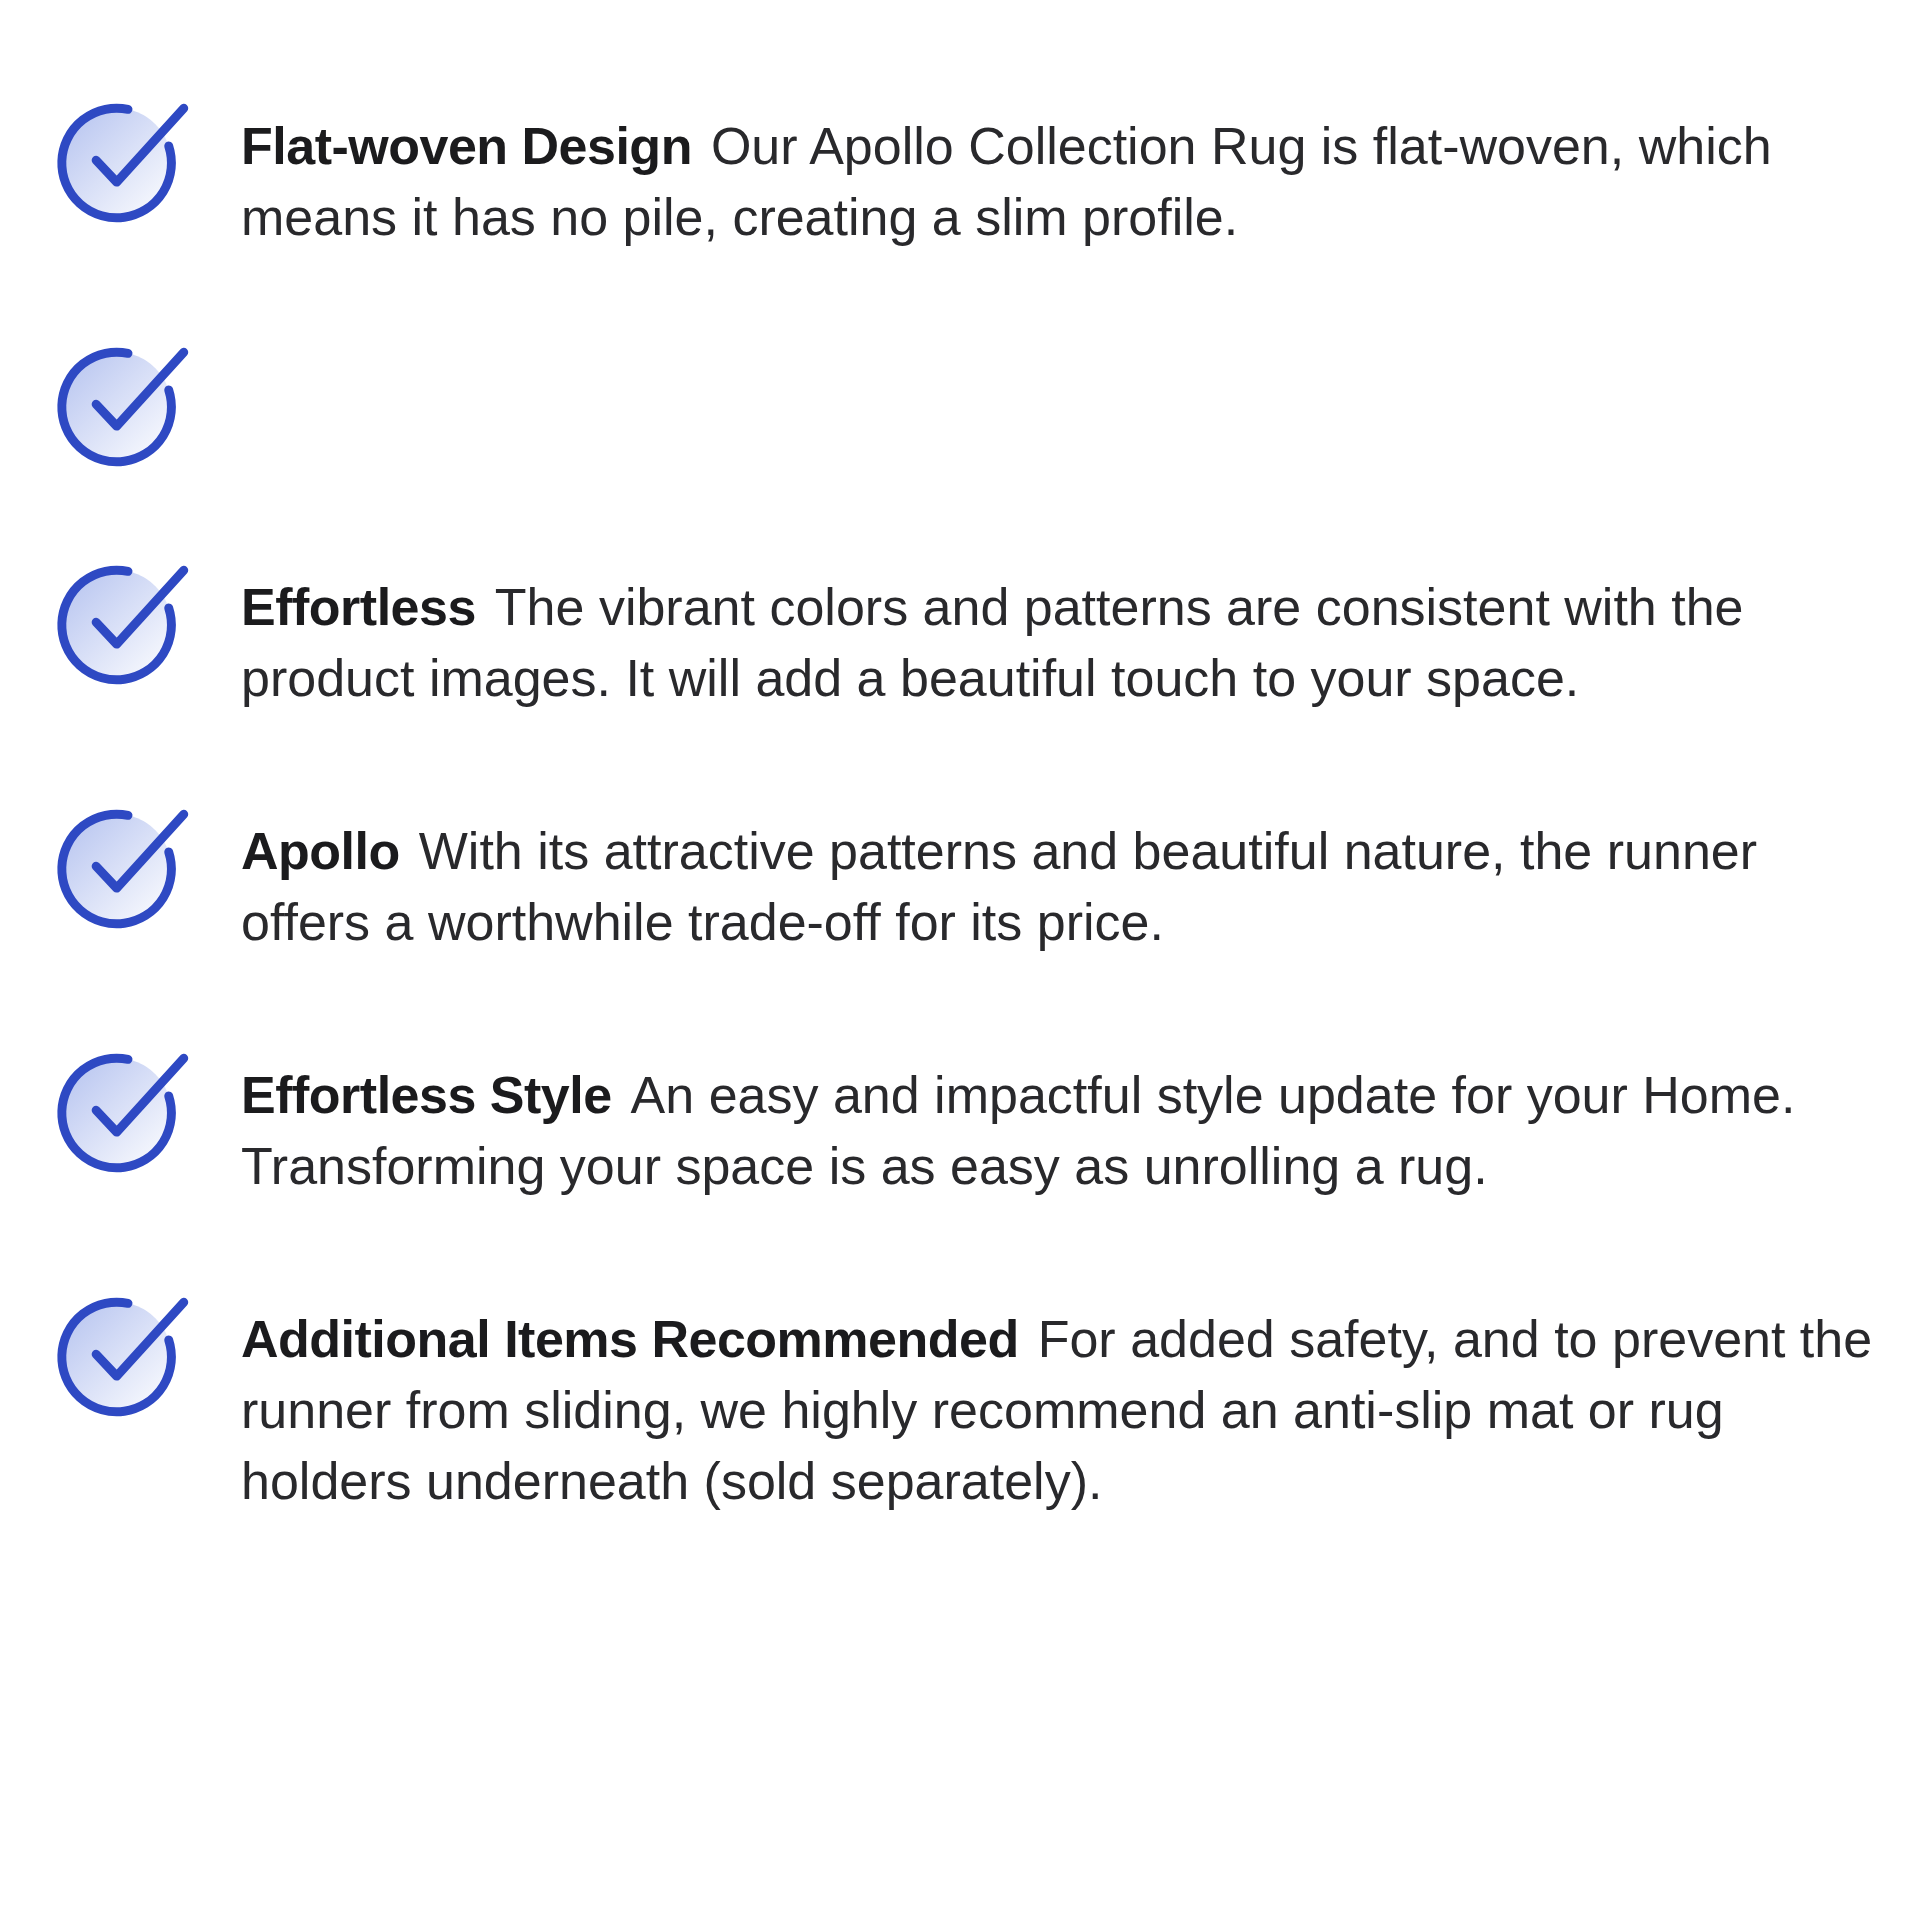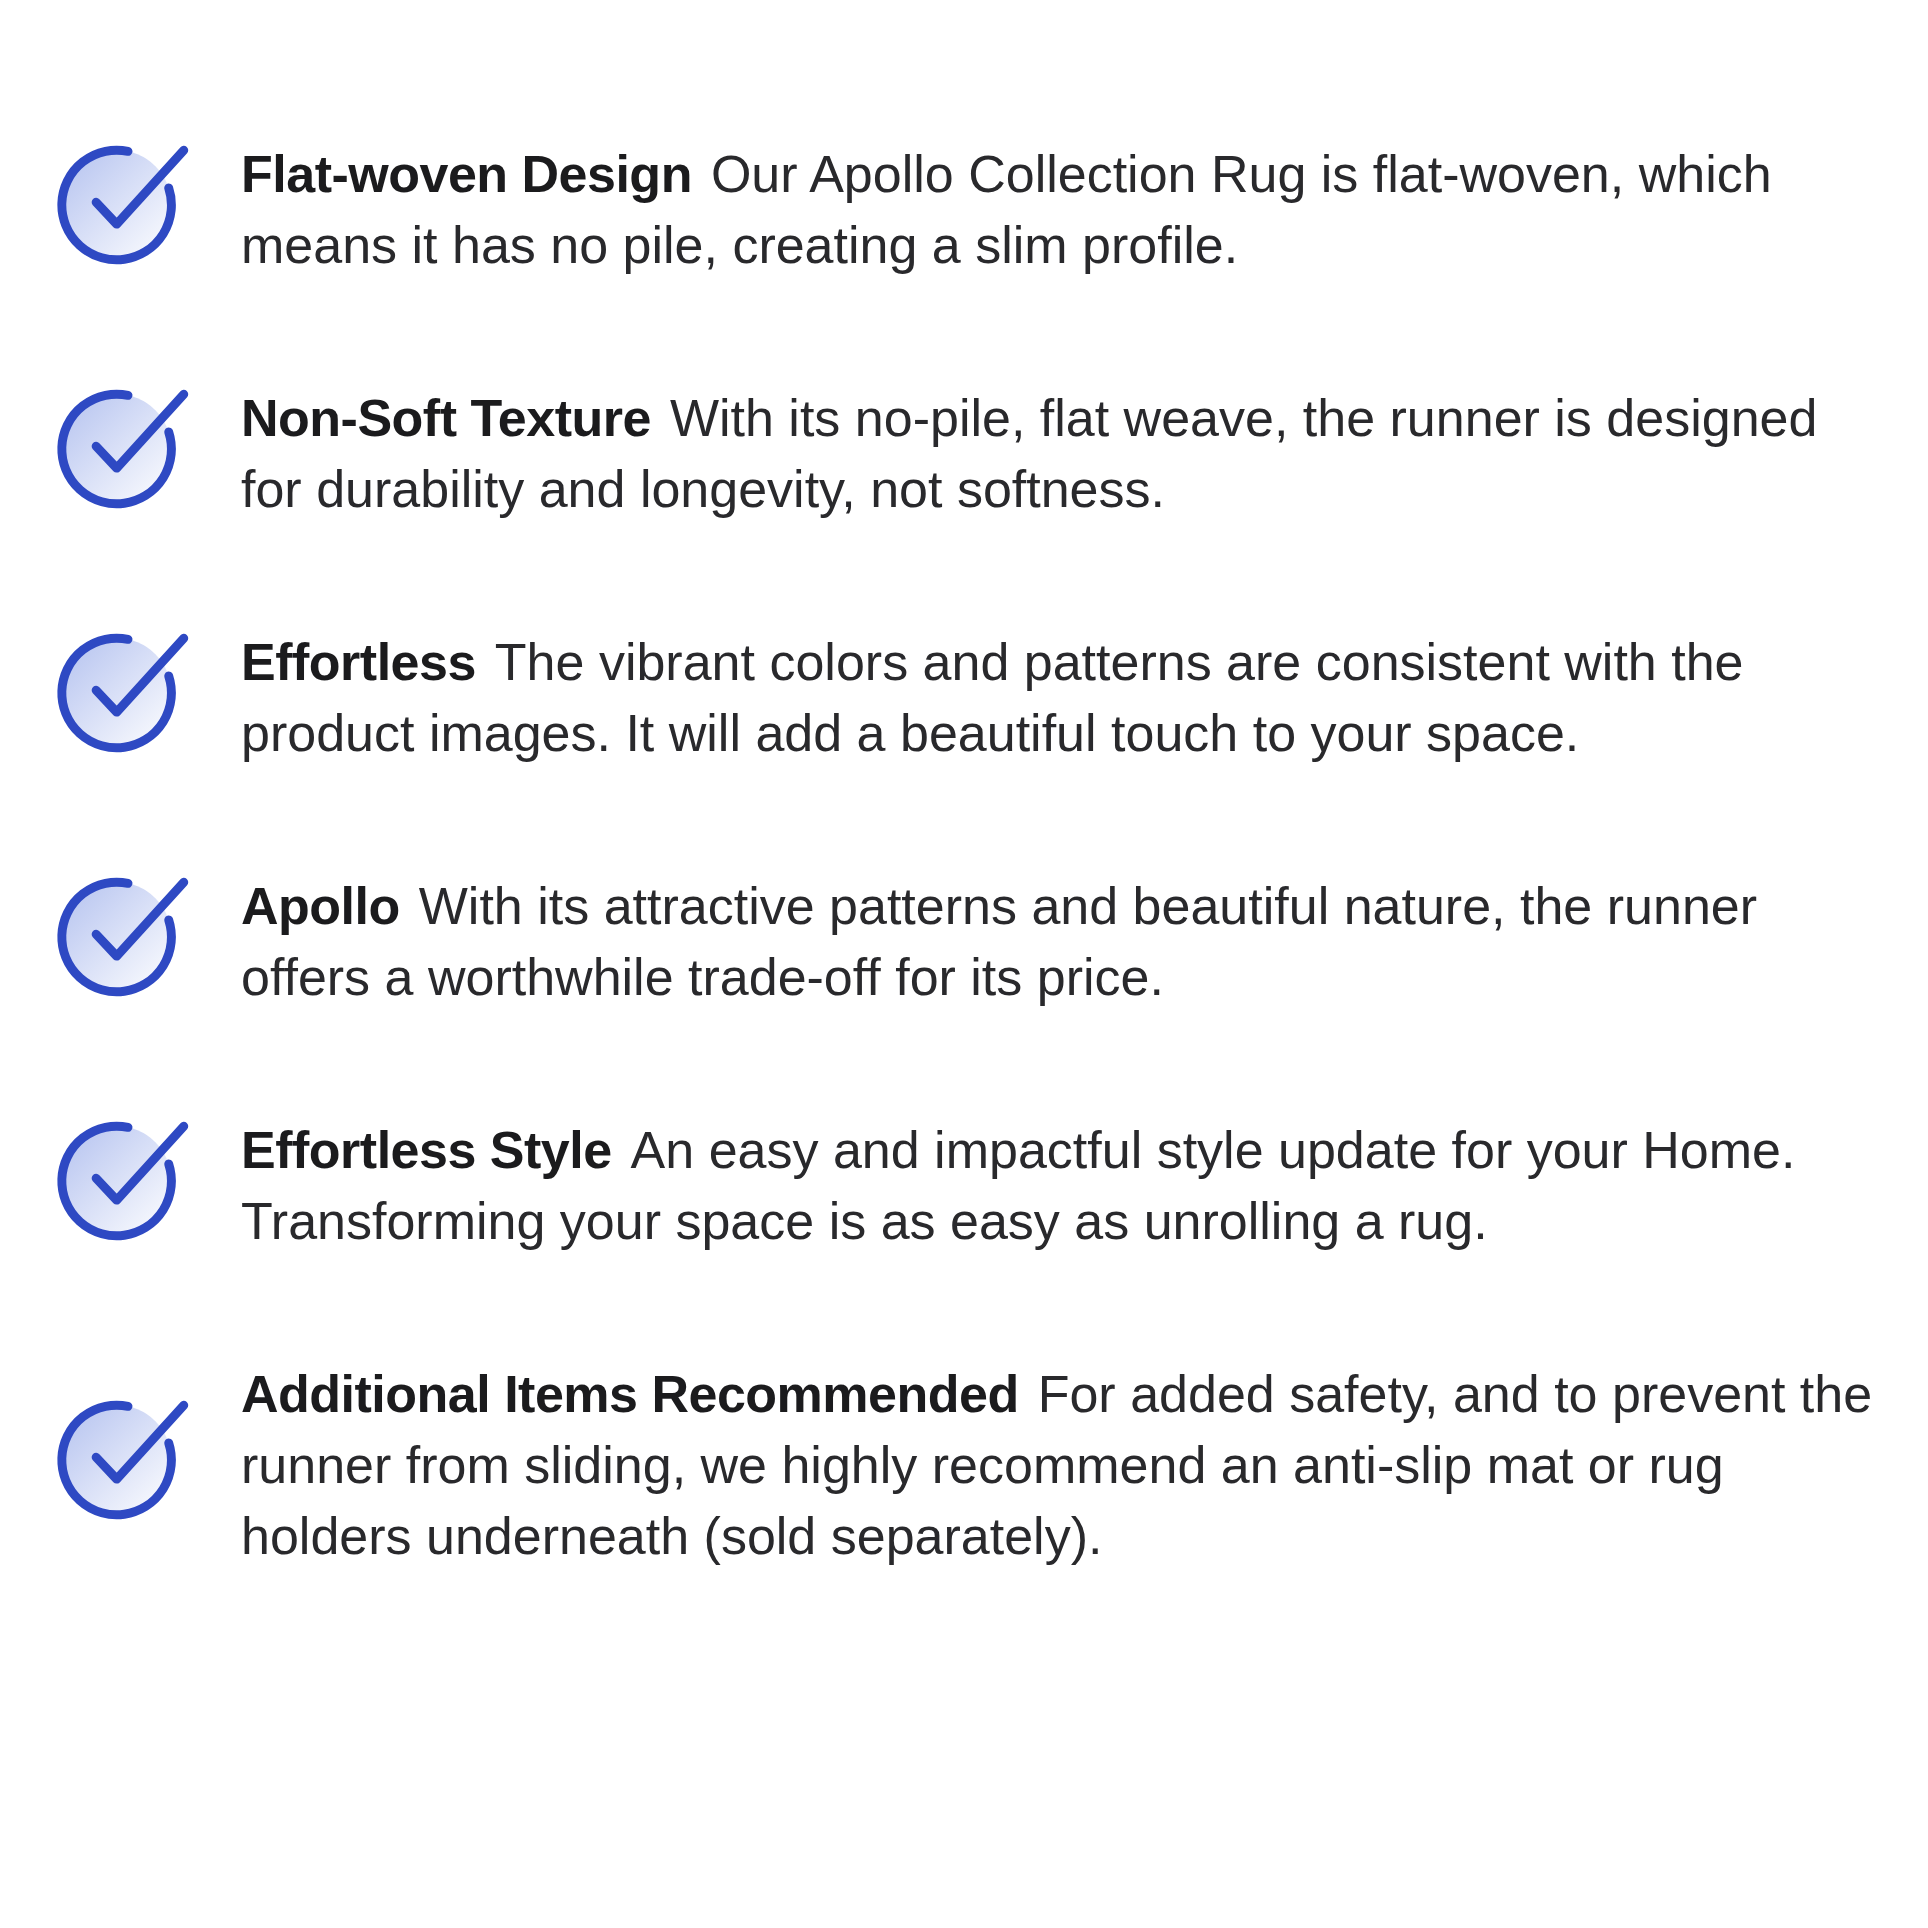--- a/index.html
+++ b/index.html
@@ -14,23 +14,22 @@
     font-family: "Liberation Sans", "DejaVu Sans", sans-serif;
   }
   .feature-list {
     box-sizing: border-box;
     width: 1928px;
     height: 1928px;
     padding: 111px 52px 56px 55px;
   }
   .item {
     display: flex;
-    align-items: center;
+    align-items: flex-start;
     margin-bottom: 102px;
-    margin-top: 28px;
   }
   .item:last-child { margin-bottom: 0; }
   .icon-wrap {
     flex: 0 0 137px;
     width: 137px;
     height: 137px;
     margin-top: -21.7px;
     margin-right: 49px;
   }
   .icon-wrap svg { display: block; width: 137px; height: 137px; }
@@ -78,23 +77,20 @@
 
 
   <div class="item">
     <span class="icon-wrap">
       <svg viewBox="0 0 100 100">
         <circle cx="45" cy="54" r="40" fill="url(#checkgrad)"></circle>
         <path d="M 83 41.6 A 40 40 0 1 1 53.3 14.9" fill="none" stroke-width="6.5" stroke-linecap="round" stroke="#2e49c3"></path>
         <path d="M 30 52 L 45 68 L 94 14" fill="none" stroke-width="6.5" stroke-linecap="round" stroke-linejoin="round" stroke="#2e49c3"></path>
       </svg>
     </span>
-    <p class="text">
-      <strong class="title">Non-Soft Texture</strong><span class="desc">With its no-pile, flat weave, the runner is designed for durability and longevity, not softness.</span>
-    </p>
   </div>
 
   <div class="item">
     <span class="icon-wrap">
       <svg viewBox="0 0 100 100">
         <circle cx="45" cy="54" r="40" fill="url(#checkgrad)"></circle>
         <path d="M 83 41.6 A 40 40 0 1 1 53.3 14.9" fill="none" stroke-width="6.5" stroke-linecap="round" stroke="#2e49c3"></path>
         <path d="M 30 52 L 45 68 L 94 14" fill="none" stroke-width="6.5" stroke-linecap="round" stroke-linejoin="round" stroke="#2e49c3"></path>
       </svg>
     </span>

